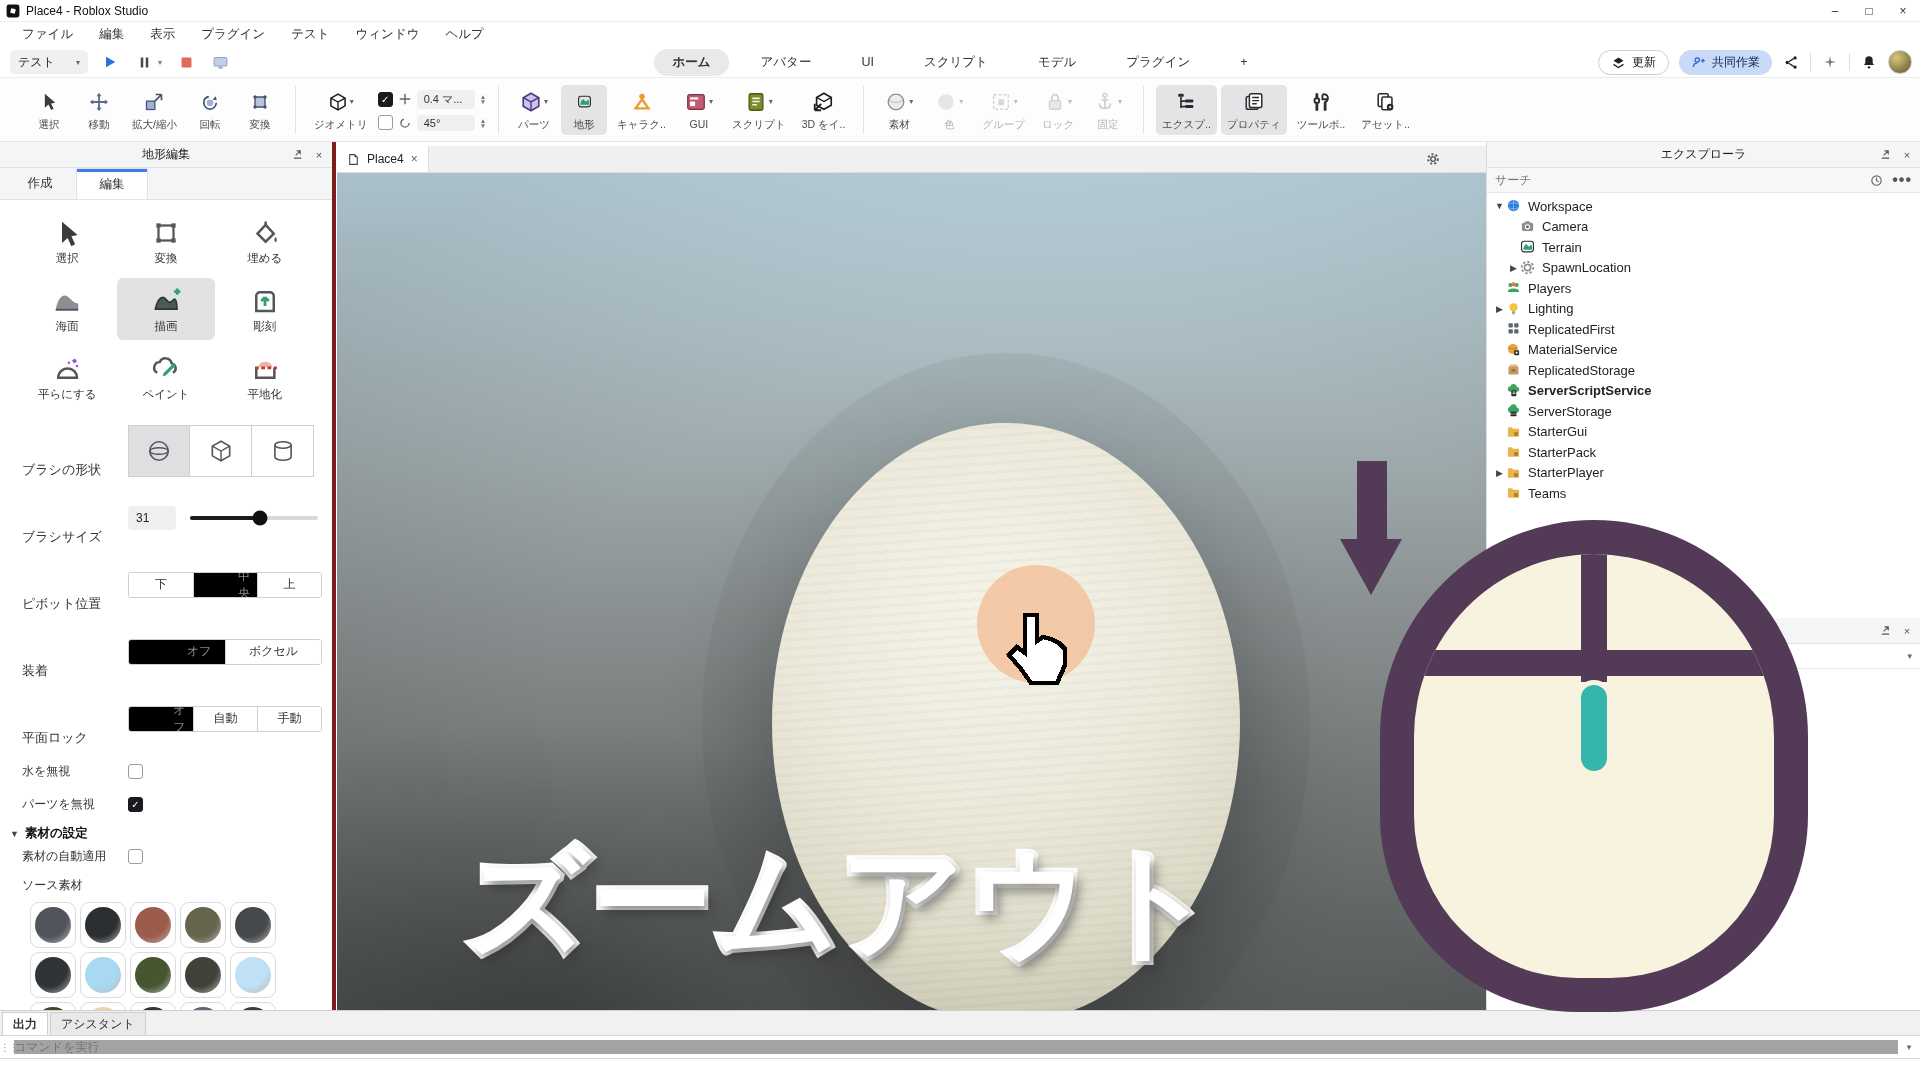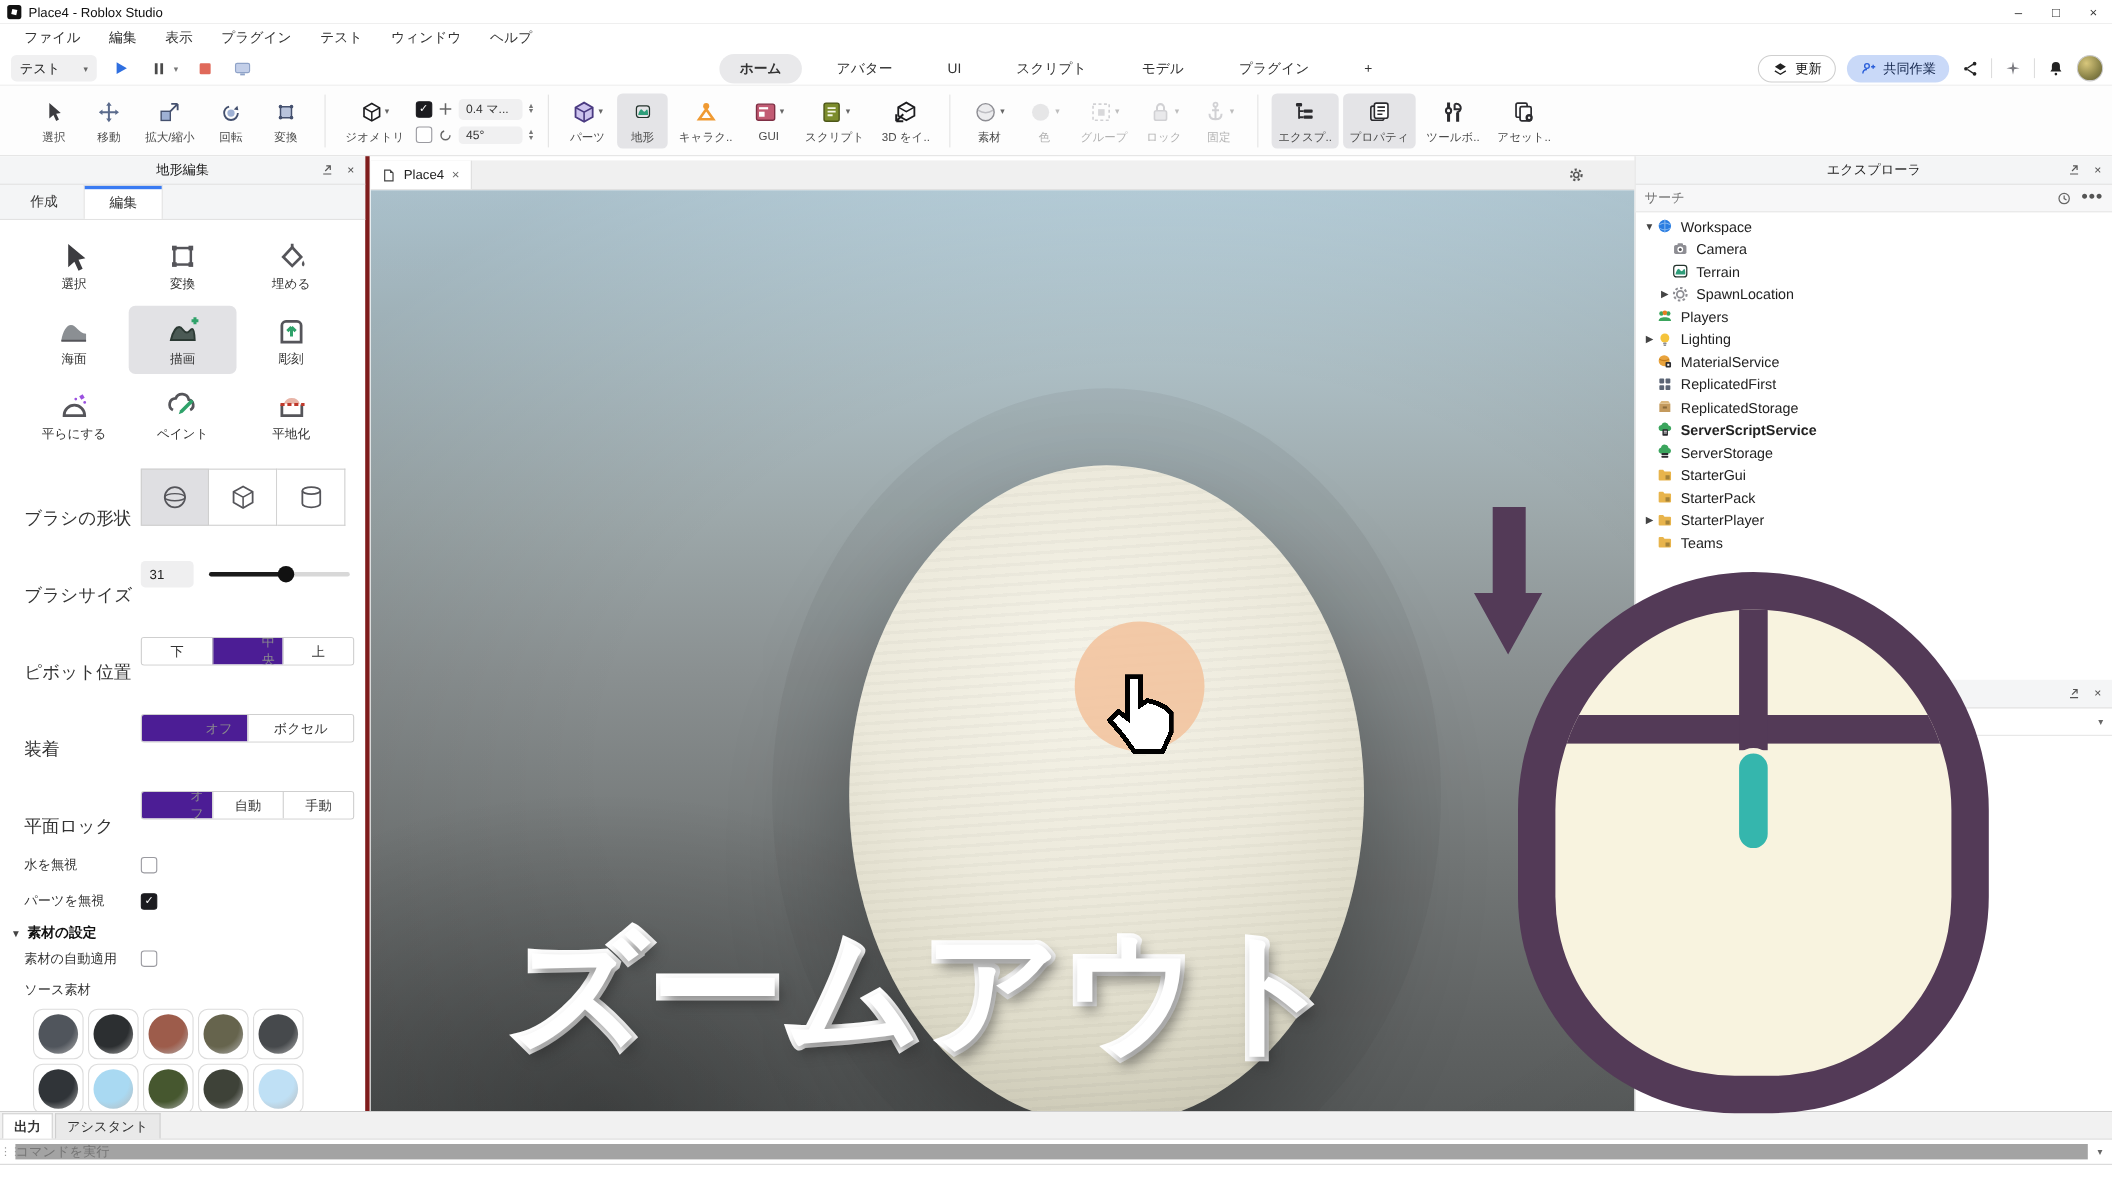--- a/index.html
+++ b/index.html
@@ -60,33 +60,33 @@
   .ph-btn { font-size:11px; color:#555; width:14px; height:14px; display:flex; align-items:center; justify-content:center; }
   #terrain-tabs { display:flex; height:32px; background:#f4f5f6; border-bottom:1px solid #e2e2e2; padding-left:4px; }
   .ttab { width:72px; display:flex; align-items:center; justify-content:center; font-size:12.5px; color:#333; position:relative; background:transparent; }
   .ttab.active { background:#fff; border:1px solid #e2e2e2; border-bottom:none; }
   .ttab.active::before { content:""; position:absolute; left:0; top:0; width:100%; height:3px; background:#3a7bf2; }
   #tool-grid { display:grid; grid-template-columns:repeat(3,1fr); padding:10px 18px 4px; row-gap:6px; }
   .tool { display:flex; flex-direction:column; align-items:center; gap:3px; padding:8px 2px 6px; border-radius:6px; }
   .tool.active { background:#e2e2e5; }
   .tool-lab { font-size:11.5px; color:#333; white-space:nowrap; }
   .set-row { display:flex; align-items:center; padding:0 0 0 22px; margin-top:10px; }
-  .set-lab { width:106px; font-size:16px; color:#333;margin-top:39px; }
+  .set-lab { width:106px; font-size:13px; color:#333;margin-top:39px; }
   .shape-group { display:flex; }
   .shape-btn { width:62px; height:52px; border:1px solid #cfcfcf; background:#fff; display:flex; align-items:center; justify-content:center; }
   .shape-btn + .shape-btn { border-left:none; }
   .shape-btn.sel { background:#dfdfe2; }
   .size-box { width:48px; height:24px; background:#efeff0; border-radius:4px; display:flex; align-items:center; padding-left:8px; font-size:12px; color:#222; }
   .slider { position:relative; width:128px; height:4px; background:#d8d8d8; border-radius:2px; margin-left:14px; }
   .slider .fill { position:absolute; left:0; top:0; height:4px; width:55%; background:#1b1b1b; border-radius:2px; }
   .slider .thumb { position:absolute; left:55%; top:50%; transform:translate(-50%,-50%); width:15px; height:15px; background:#111; border-radius:50%; }
   .seg { display:flex; border:1px solid #cfcfcf; border-radius:3px; overflow:hidden; }
   .seg > div { height:24px; display:flex; align-items:center; justify-content:center; font-size:12px; color:#333; background:#fff; border-left:1px solid #cfcfcf; }
   .seg > div:first-child { border-left:none; }
-  .seg > div.sel { background:#4c1d95; color:#8a8a8e;padding-left:44px; }
+  .seg > div.sel { background:#000000; color:#8a8a8e;padding-left:44px; }
   .chk-row { display:flex; align-items:center; padding-left:22px; margin-top:16px; }
   .chk-lab { width:106px; font-size:12px; color:#333; }
   .sec-head { display:flex; align-items:center; gap:6px; padding-left:10px; margin-top:12px; font-size:12.5px; font-weight:bold; color:#111; }
   .sec-chev { font-size:9px; color:#444; }
   #src-label { padding-left:22px; margin-top:12px; font-size:12px; color:#333; }
   #mat-grid { display:grid; grid-template-columns:repeat(5,46px); gap:4px; padding:8px 0 0 30px; }
   .mat { width:46px; height:46px; border:1px solid #dcdcdc; border-radius:9px; background:#fff; display:flex; align-items:center; justify-content:center; }
   .mat.sel { border:2px solid #3a7bf2; }
   .mat-ball { width:36px; height:36px; border-radius:50%; }
 
@@ -866,39 +866,39 @@
             <rect x="9.5" y="16.5" width="5" height="3" rx="1" fill="#8d8d93"></rect>
             <rect x="10" y="19.8" width="4" height="1.8" rx="0.9" fill="#8d8d93"></rect>
           </svg>
         </span>
         <span>Lighting</span>
       </div>
       <div class="trow" style="padding-left: 6px;">
         <span class="texp"></span>
         <span class="tico">
           <svg width="15" height="15" viewBox="0 0 24 24">
+            <rect x="4" y="3.5" width="7" height="7" rx="1.2" fill="#5b6575"></rect>
+            <rect x="13" y="3.5" width="7" height="7" rx="1.2" fill="#5b6575"></rect>
+            <rect x="4" y="13" width="7" height="7" rx="1.2" fill="#5b6575"></rect>
+            <rect x="13" y="13" width="7" height="7" rx="1.2" fill="#5b6575"></rect>
+          </svg>
+        </span>
+        <span>ReplicatedFirst</span>
+      </div>
+      <div class="trow" style="padding-left: 6px;">
+        <span class="texp"></span>
+        <span class="tico">
+          <svg width="15" height="15" viewBox="0 0 24 24">
             <circle cx="11" cy="11" r="8" fill="#e8a33d"></circle>
             <path d="M4 9 Q11 13 18 9" stroke="#c77f1d" fill="none" stroke-width="1.6"></path>
             <rect x="13" y="13" width="8" height="8" rx="1.5" fill="#2b2b2f"></rect>
             <rect x="15.5" y="15.5" width="3" height="3" fill="#fff"></rect>
           </svg>
         </span>
         <span>MaterialService</span>
-      </div>
-      <div class="trow" style="padding-left: 6px;">
-        <span class="texp"></span>
-        <span class="tico">
-          <svg width="15" height="15" viewBox="0 0 24 24">
-            <rect x="4" y="3.5" width="7" height="7" rx="1.2" fill="#5b6575"></rect>
-            <rect x="13" y="3.5" width="7" height="7" rx="1.2" fill="#5b6575"></rect>
-            <rect x="4" y="13" width="7" height="7" rx="1.2" fill="#5b6575"></rect>
-            <rect x="13" y="13" width="7" height="7" rx="1.2" fill="#5b6575"></rect>
-          </svg>
-        </span>
-        <span>ReplicatedFirst</span>
       </div>
       <div class="trow" style="padding-left: 6px;">
         <span class="texp"></span>
         <span class="tico">
           <svg width="15" height="15" viewBox="0 0 24 24">
             <path d="M4 8 h16 v12 h-16 Z" fill="#c49a5d"></path>
             <path d="M4 8 l3 -4 h10 l3 4" fill="#dcb87e"></path>
             <rect x="9" y="12" width="6" height="3" fill="#8a6a3a"></rect>
           </svg>
         </span>

